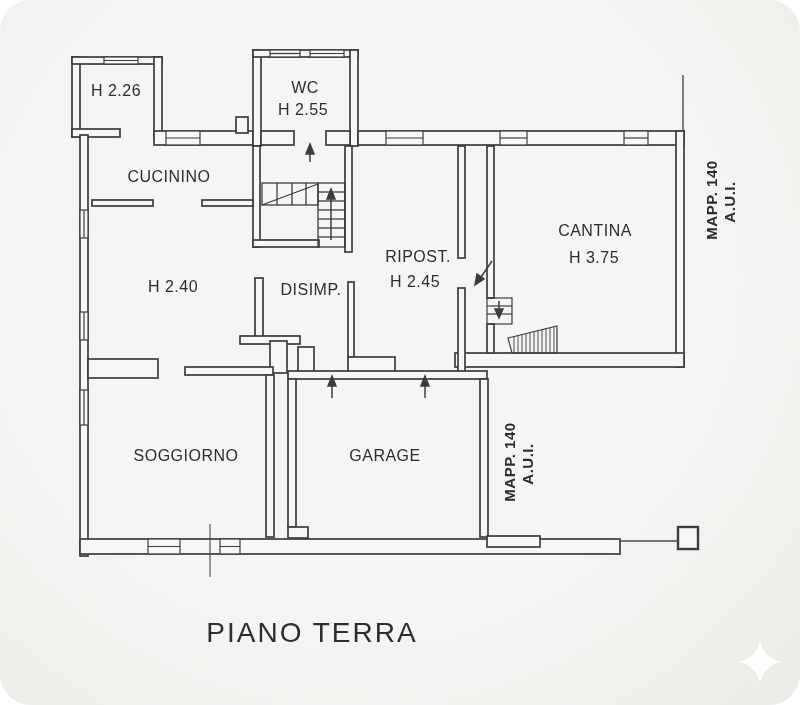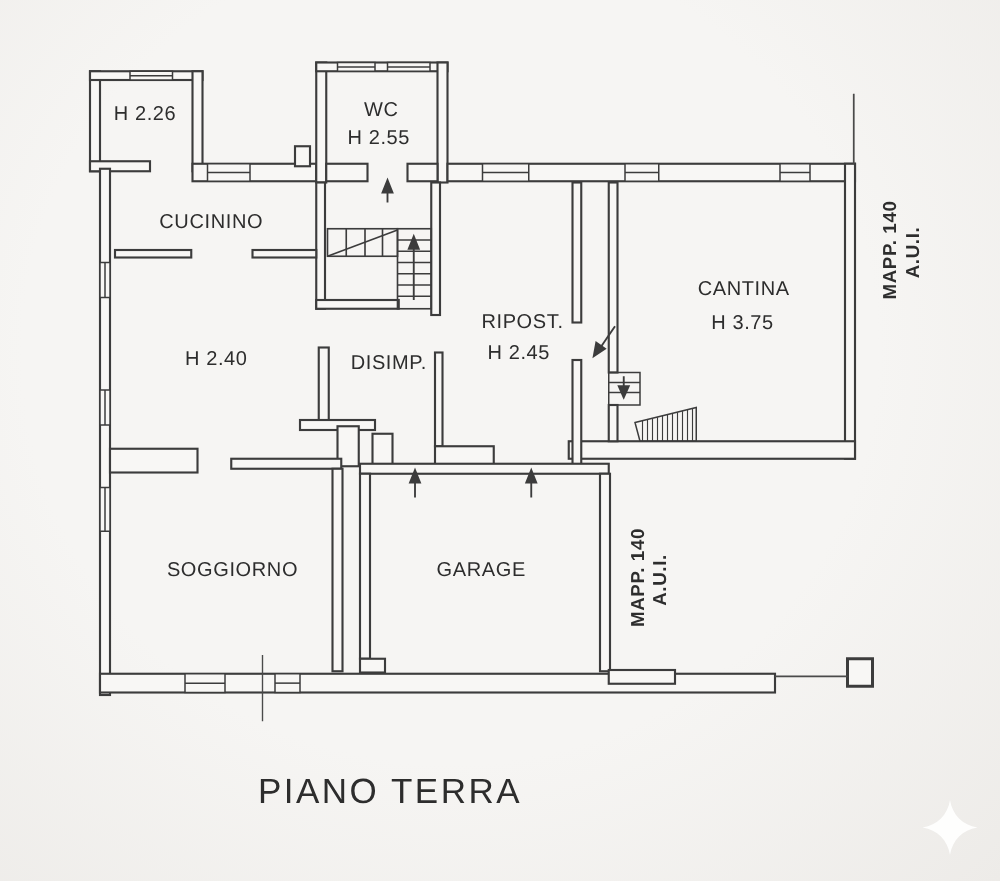--- a/index.html
+++ b/index.html
@@ -1,19 +1,20 @@
 <!DOCTYPE html>
 <html><head>
 <meta charset="utf-8">
 <style>
   html,body{margin:0;padding:0;}
   .page{
     width:800px;height:705px;position:relative;overflow:hidden;
     background:radial-gradient(ellipse at 45% 40%, #f6f5f3 55%, #edebe8 100%);
     font-family:"Liberation Sans", sans-serif;
+    border-radius:31px;
   }
   svg{position:absolute;left:0;top:0;}
   text{fill:#2d2d2d;font-family:"Liberation Sans", sans-serif;}
   .room-label{font-size:16px;letter-spacing:0.5px;}
   .mapp-label{font-size:15px;font-weight:bold;letter-spacing:0.5px;}
   .plan-title{font-size:28px;letter-spacing:2px;}
 </style>
 </head>
 <body>
 

